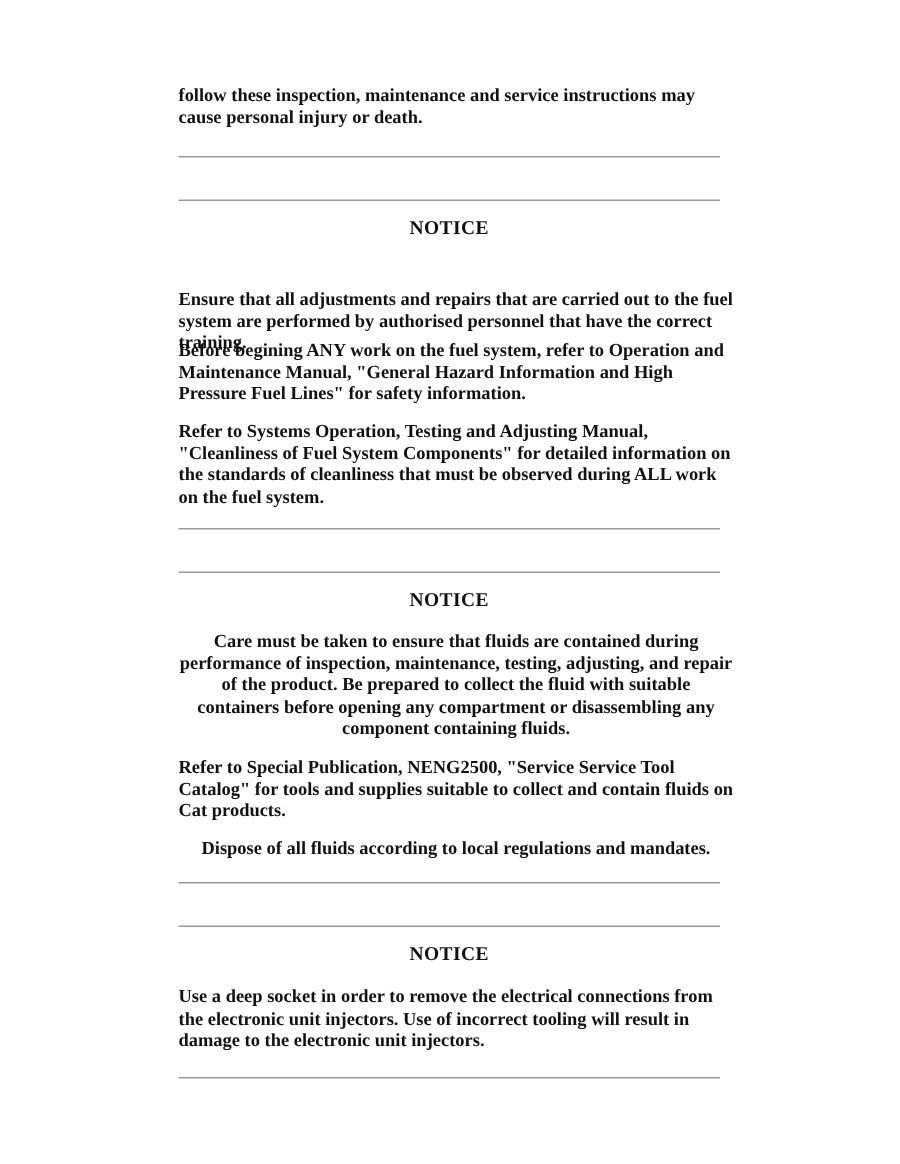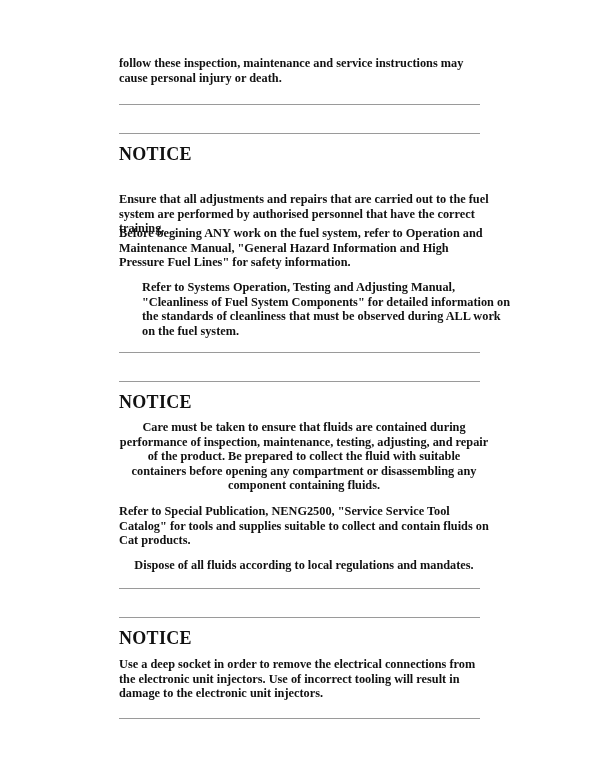--- a/index.html
+++ b/index.html
@@ -33,23 +33,23 @@
       position: absolute;
       left: 119px;
       width: 361px;
       height: 0;
       border-top: 1.5px solid #9a9a9a;
     }
     .notice-title {
       position: absolute;
       left: 119px;
       width: 361px;
-      text-align: left;
+      text-align: center;
       font-weight: bold;
-      font-size: 18px;
+      font-size: 13px;
       letter-spacing: 0.3px;
       margin: 0;
     }
     .watermark {
       position: absolute;
       left: 47px;
       top: 362px;
       width: 506px;
       font-family: "Liberation Sans", sans-serif;
       font-size: 35px;
@@ -66,21 +66,21 @@
 <div class="page">
 
   <p class="para" style="top:52px;">follow these inspection, maintenance and service instructions may cause personal injury or death.</p>
   <div class="rule" style="top:100px;"></div>
 
   <div>
     <div class="rule" style="top:129px;"></div>
     <p class="notice-title" style="top:140px;">NOTICE</p>
     <p class="para" style="top:168px;margin-top:20px;">Ensure that all adjustments and repairs that are carried out to the fuel system are performed by authorised personnel that have the correct training.</p>
     <p class="para" style="top:222px;">Before begining ANY work on the fuel system, refer to Operation and Maintenance Manual, "General Hazard Information and High Pressure Fuel Lines" for safety information.</p>
-    <p class="para" style="top:276px;margin-left:23px;">Refer to Systems Operation, Testing and Adjusting Manual, "Cleanliness of Fuel System Components" for detailed information on the standards of cleanliness that must be observed during ALL work on the fuel system.</p>
+    <p class="para" style="top:276px;">Refer to Systems Operation, Testing and Adjusting Manual, "Cleanliness of Fuel System Components" for detailed information on the standards of cleanliness that must be observed during ALL work on the fuel system.</p>
     <div class="rule" style="top:348px;"></div>
   </div>
 
   <div>
     <div class="rule" style="top:377px;"></div>
     <p class="notice-title" style="top:388px;">NOTICE</p>
     <p class="para" style="top:416px;text-align:center;">Care must be taken to ensure that fluids are contained during performance of inspection, maintenance, testing, adjusting, and repair of the product. Be prepared to collect the fluid with suitable containers before opening any compartment or disassembling any component containing fluids.</p>
     <p class="para" style="top:500px;">Refer to Special Publication, NENG2500, "Service Service Tool Catalog" for tools and supplies suitable to collect and contain fluids on Cat products.</p>
     <p class="para" style="top:554px;text-align:center;">Dispose of all fluids according to local regulations and mandates.</p>
     <div class="rule" style="top:584px;"></div>

